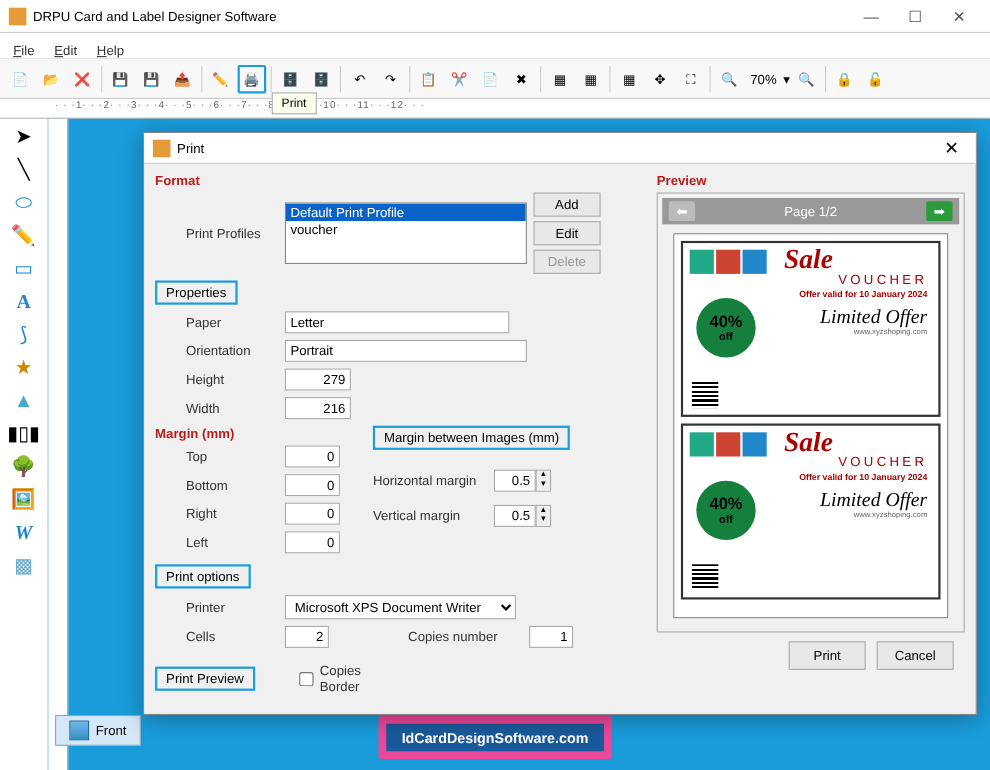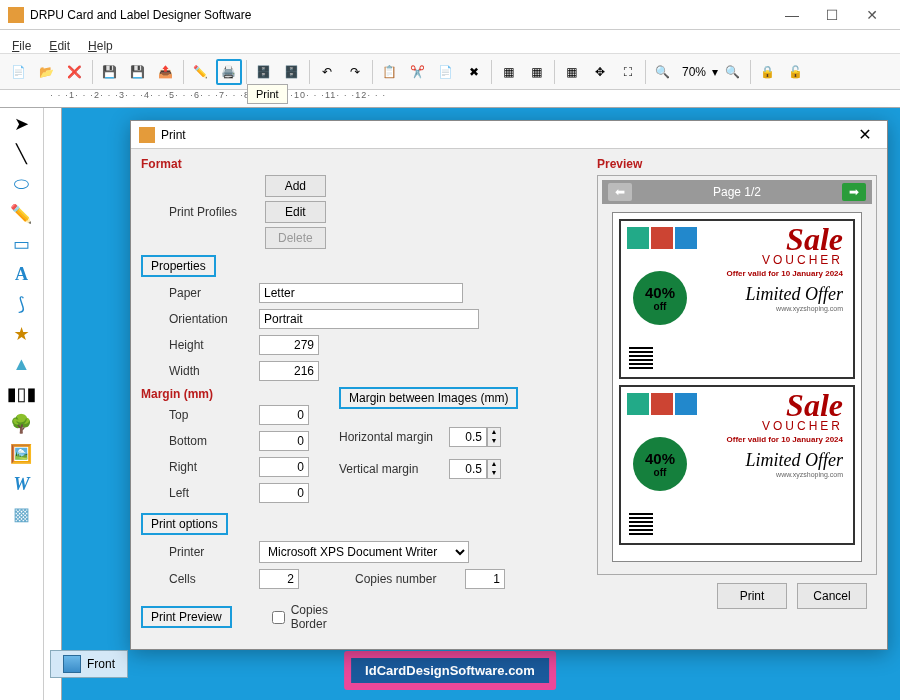--- a/index.html
+++ b/index.html
@@ -74,21 +74,21 @@
 .spinner .spin { width: 14px; display: flex; flex-direction: column; border: 1px solid #aaa; }
 .spinner .spin div { height: 9px; font-size: 7px; text-align: center; line-height: 7px; background: #eee; }
 
 .preview-box { border: 1px solid #aaa; padding: 4px; background: #f0f0f0; height: 400px; }
 .preview-hdr { background: #999; color: #fff; display: flex; align-items: center; justify-content: space-between; padding: 3px 6px; }
 .preview-hdr .arrow { background: #bbb; width: 24px; height: 18px; display: flex; align-items: center; justify-content: center; border-radius: 2px; }
 .preview-hdr .arrow.active { background: #2a9c3a; color: #fff; }
 .preview-page { background: #fff; margin: 8px auto; width: 250px; height: 350px; border: 1px solid #888; padding: 6px; }
 
 .voucher { border: 2px solid #333; height: 160px; margin-bottom: 6px; position: relative; background: #fff; padding: 6px; overflow: hidden; }
-.voucher .sale { font-family: cursive; font-size: 32px; color: #a00; font-weight: bold; text-align: right; line-height: 0.8; padding-right: 4px; font-style: italic; }
+.voucher .sale { font-family: cursive; font-size: 25px; color: #a00; font-weight: bold; text-align: center; line-height: 0.8; padding-right: 4px; font-style: italic; }
 .voucher .vlabel { text-align: right; color: #a00; font-size: 12px; letter-spacing: 3px; padding-right: 4px; }
 .voucher .offer { text-align: right; font-size: 8px; color: #a00; font-weight: bold; padding-right: 4px; margin-top: 2px; }
 .voucher .limited { text-align: right; font-family: cursive; font-size: 18px; font-style: italic; padding-right: 4px; margin-top: 6px; }
 .voucher .site { text-align: right; font-size: 7px; color: #666; padding-right: 4px; }
 .voucher .burst { position: absolute; left: 12px; top: 50px; width: 54px; height: 54px; background: #15803d; border-radius: 50%; display: flex; flex-direction: column; align-items: center; justify-content: center; font-weight: bold; }
 .voucher .burst .pct { font-size: 15px; }
 .voucher .burst .off { font-size: 10px; }
 .voucher .gifts { position: absolute; left: 6px; top: 6px; display: flex; gap: 2px; }
 .voucher .gift { width: 22px; height: 22px; }
 .voucher .gift.g1 { background: #2a8; }
@@ -197,20 +197,24 @@
     <div class="dlg-icon"></div>
     <div class="dlg-text">Print</div>
     <div class="dlg-close">✕</div>
   </div>
   <div class="dlg-body">
     <div class="dlg-left">
       <div class="format-section">
         <div class="group-label">Format</div>
         <div class="row">
           <label class="indent">Print Profiles</label>
+          <div class="profiles-box">
+            <div class="sel">Default Print Profile</div>
+            <div class="item">voucher</div>
+          </div>
           <div class="side-btns">
             <div class="btn">Add</div>
             <div class="btn">Edit</div>
             <div class="btn disabled">Delete</div>
           </div>
         </div>
       </div>
 
       <div style="margin-top:4px"><span class="hl">Properties</span></div>
       <div class="row" style="margin-top:6px">
@@ -276,21 +280,21 @@
       </div>
 
       <div style="margin-top:4px"><span class="hl">Print options</span></div>
       <div class="row" style="margin-top:6px">
           <label class="indent">Printer</label>
         <select style="width:210px"><option>Microsoft XPS Document Writer</option></select>
       </div>
       <div class="row">
           <label class="indent">Cells</label>
           <input type="text" style="width: 40px; text-align: right;" value="2">
-        <label style="width:110px;margin-left:56px">Copies number</label>
+        <label style="width:110px;margin-left:72px">Copies number</label>
           <input type="text" style="width: 40px; text-align: right;" value="1">
       </div>
 
       <div class="row" style="margin-top:14px">
         <span class="hl" style="cursor:pointer">Print Preview</span>
         <label style="margin-left:40px;display:flex;align-items:center;gap:6px">
             <input type="checkbox" style="">
             <span>Copies Border</span>
           </label>
       </div>

